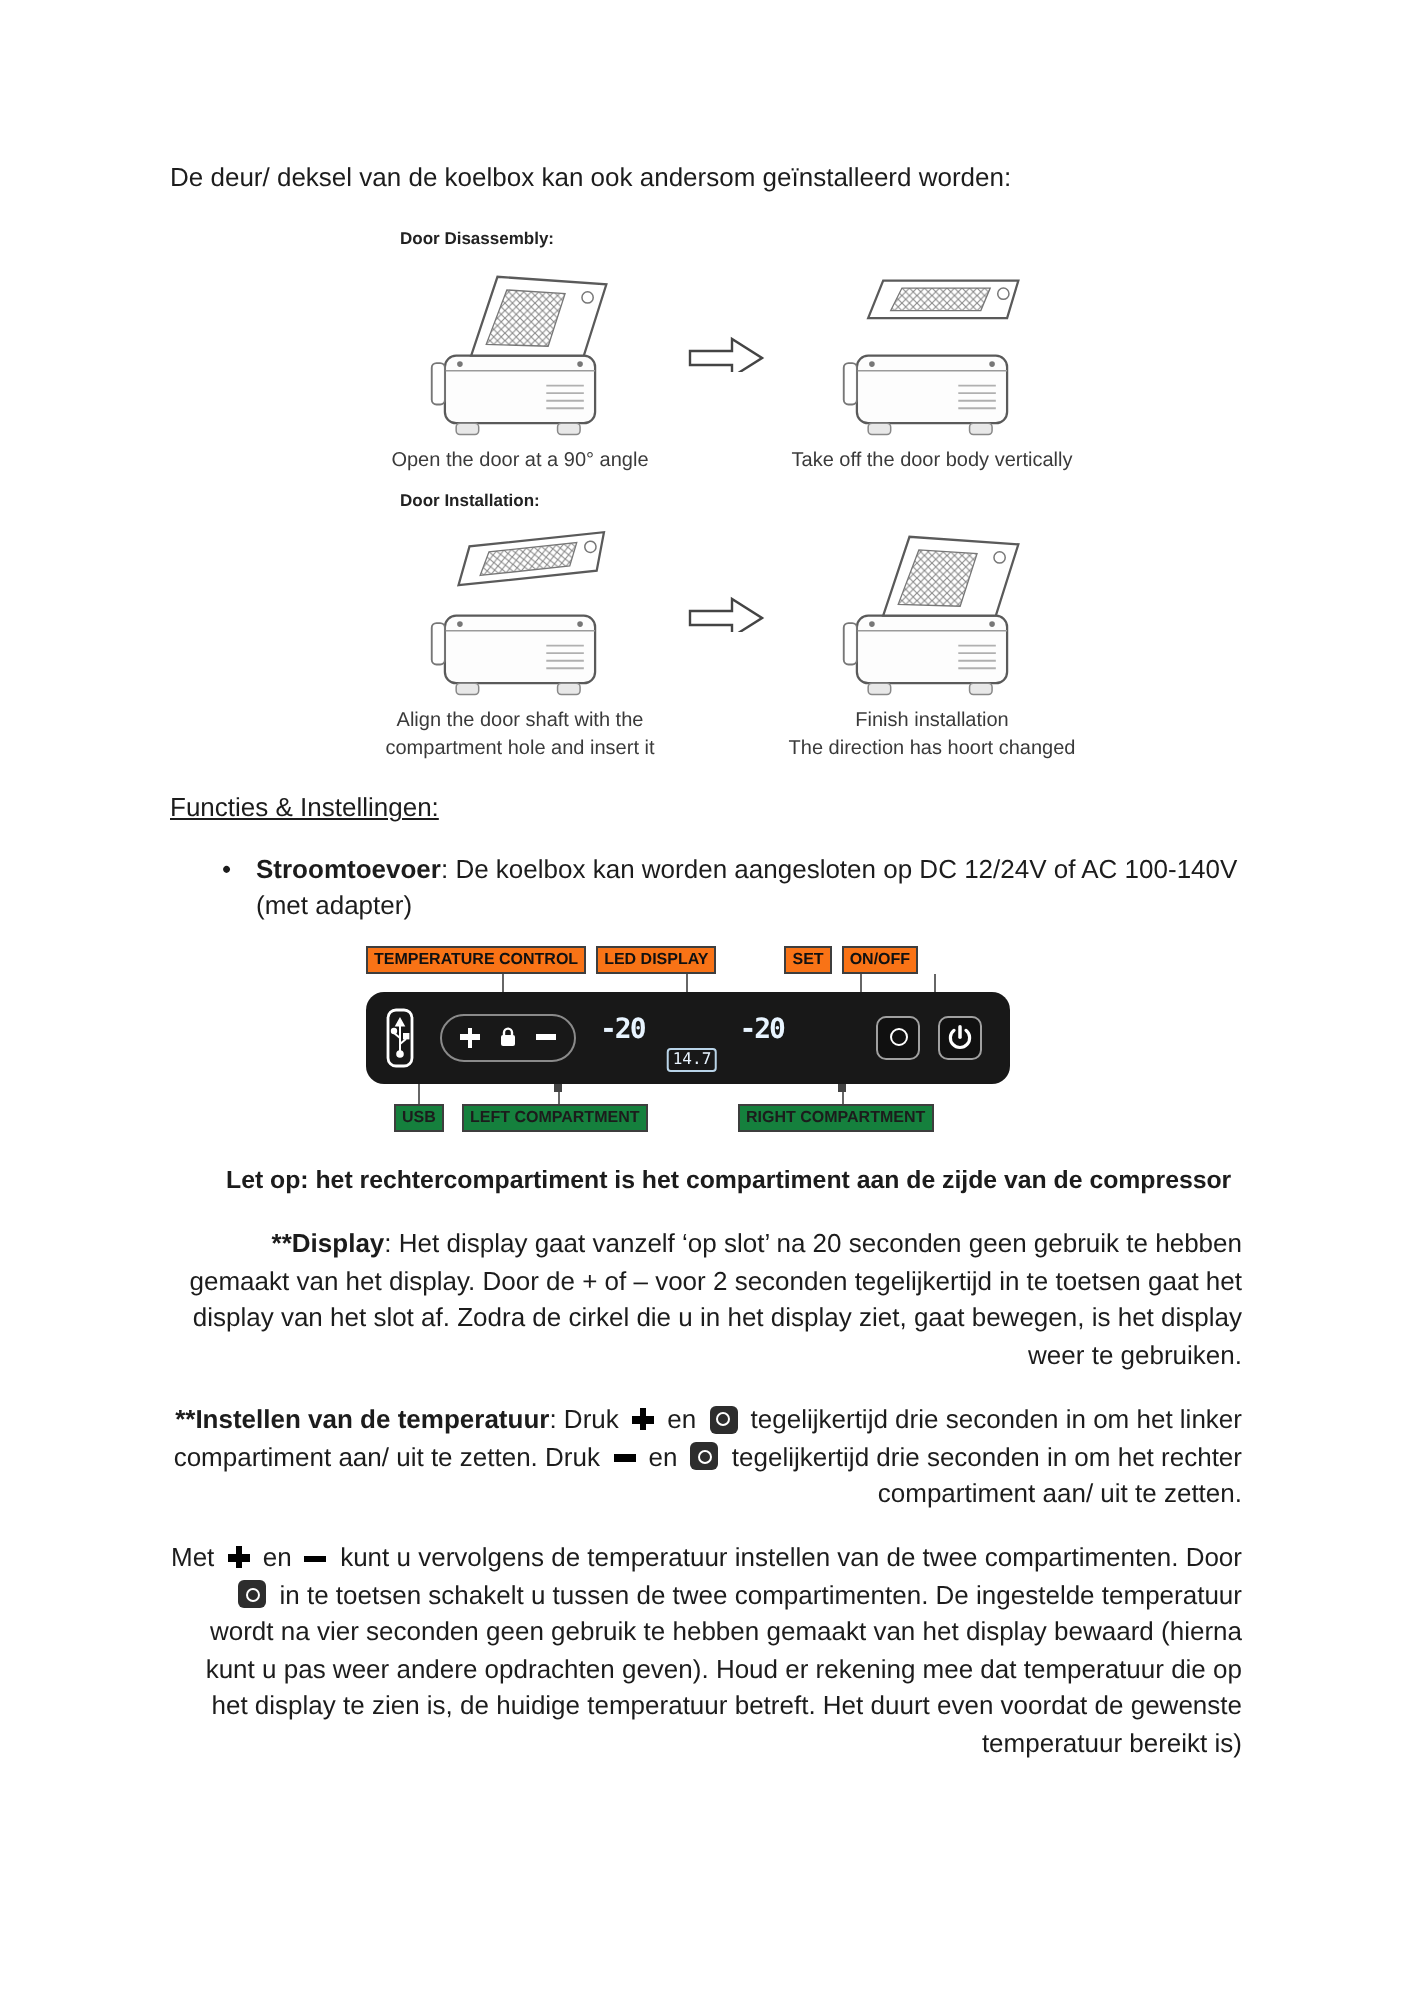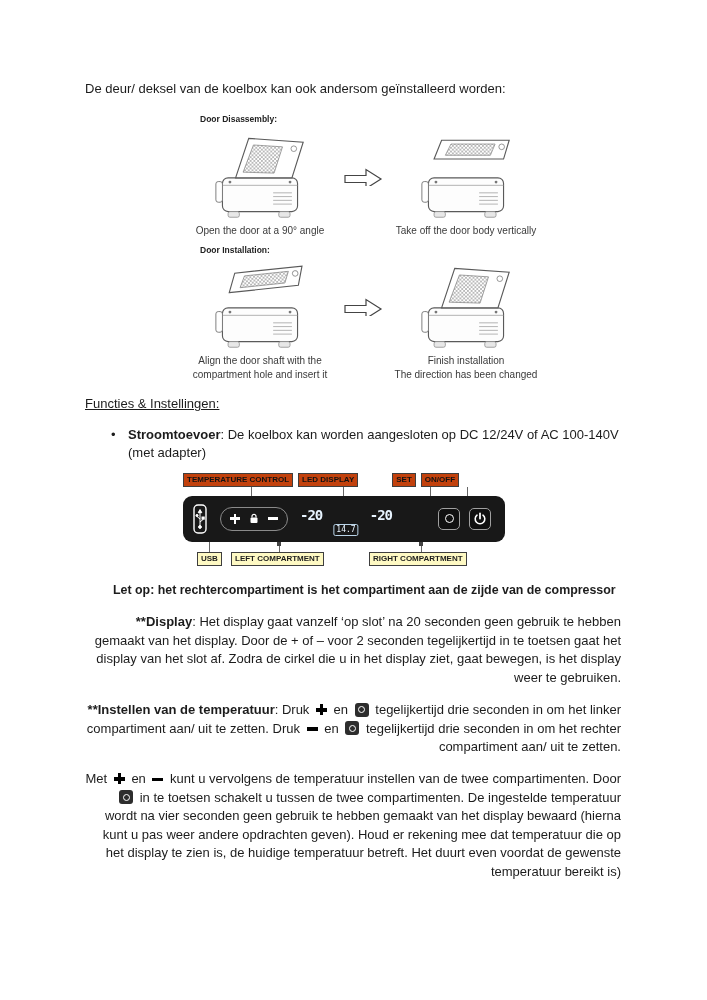--- a/index.html
+++ b/index.html
@@ -22,21 +22,21 @@
   .icon-plus{display:inline-block;width:11px;height:11px;position:relative;vertical-align:-1px;margin:0 3px;}
   .icon-plus::before{content:"";position:absolute;left:4px;top:0;width:3.4px;height:11px;background:#000;}
   .icon-plus::after{content:"";position:absolute;left:0;top:4px;width:11px;height:3.4px;background:#000;}
   .icon-minus{display:inline-block;width:11px;height:3.4px;background:#000;vertical-align:2px;margin:0 3px;}
   .icon-setsq{display:inline-block;width:14px;height:14px;background:#2d2d2d;border-radius:3px;position:relative;vertical-align:-2.5px;margin:0 3px;}
   .icon-setsq::after{content:"";position:absolute;left:3.6px;top:3.6px;width:5px;height:5px;border:1.2px solid #fff;border-radius:50%;}
   .icon-power-inline{vertical-align:-3px;margin:0 3px;}
   
   .panel-fig{margin-left:98px;margin-top:8px;width:336px;}
   .panel-top-labels{display:flex;align-items:center;}
-  .plabel{border:1px solid #3e3e3e;padding:0 3px;font-size:8px;font-weight:bold;line-height:12px;white-space:nowrap;background:#c2410c;color:#111;}
+  .plabel{border:1px solid #3e3e3e;padding:0 3px;font-size:8px;font-weight:bold;line-height:12px;white-space:nowrap;background:#f97316;color:#111;}
   .gap5{width:5px;flex:none;} .gap34{width:34px;flex:none;}
   .connector-row{position:relative;height:9px;}
   .vtick{position:absolute;width:1px;background:#666;top:0;bottom:0;}
   .panel{position:relative;width:322px;height:46px;background:#181818;border-radius:9px;
          display:flex;align-items:center;padding:0 10px;box-sizing:border-box;}
   .usb-icon{flex:none;}
   .btn-group{display:flex;align-items:center;height:24px;border:1.5px solid #8a8a8a;border-radius:13px;
              padding:0 9px;margin-left:13px;gap:9px;box-sizing:border-box;}
   .wplus{position:relative;width:10px;height:10px;}
   .wplus::before{content:"";position:absolute;left:3.6px;top:0;width:2.8px;height:10px;background:#fff;}
@@ -47,21 +47,21 @@
   .led .rt{position:absolute;right:0;top:6px;font-size:14px;font-weight:bold;letter-spacing:-1px;}
   .led .cv{position:absolute;left:50%;transform:translateX(-50%);bottom:2px;font-size:8px;
            border:1px solid #b9d4e8;border-radius:2px;padding:0 2px;line-height:10px;}
   .sq-btn{width:22px;height:22px;background:#101010;border:1.5px solid #a0a0a0;border-radius:5px;
           display:flex;align-items:center;justify-content:center;box-sizing:border-box;flex:none;}
   .set-btn{margin-left:46px;}
   .pow-btn{margin-left:9px;}
   .ring{width:7px;height:7px;border:1.5px solid #fff;border-radius:50%;}
   .panel-bottom{position:relative;height:28px;}
   .blabel{position:absolute;top:10px;border:1px solid #3e3e3e;padding:0 3px;font-size:8px;font-weight:bold;
-          line-height:12px;white-space:nowrap;background:#fef9c3;}
+          line-height:12px;white-space:nowrap;background:#15803d;}
   .btick{position:absolute;top:0;height:10px;width:1px;background:#666;}
   .bsq{position:absolute;top:0;width:4px;height:4px;background:#444;}
   
   .note{margin:12px 0 0 28px;font-weight:bold;font-size:12.4px;}
   .para{margin-top:14px;text-align:right;}
 </style>
 </head>
 <body>
 
 <svg width="0" height="0" style="position:absolute" aria-hidden="true">
@@ -139,21 +139,21 @@
     </div>
     <svg class="fig-arrow" width="40" height="19" viewBox="0 0 40 19">
         <use href="#arrow-right"></use>
       </svg>
     <div class="fig-col">
       <svg width="112" height="92" viewBox="0 0 104 98">
         <use href="#cooler-base"></use>
           <use href="#lid-tilted"></use>
       </svg>
       <div class="caption">Finish installation</div>
-      <div class="caption" style="margin-top:0">The direction has been changed</div>
+      <div class="caption" style="margin-top:0">The direction has hoort changed</div>
     </div>
   </div>
 
   <p class="heading">Functies &amp; Instellingen:</p>
 
   <div class="bullets">
     <div class="bullet">
       <span class="b">Stroomtoevoer</span><span>: De koelbox kan worden aangesloten op DC 12/24V of AC 100-140V (met adapter)</span>
     </div>
   </div>

